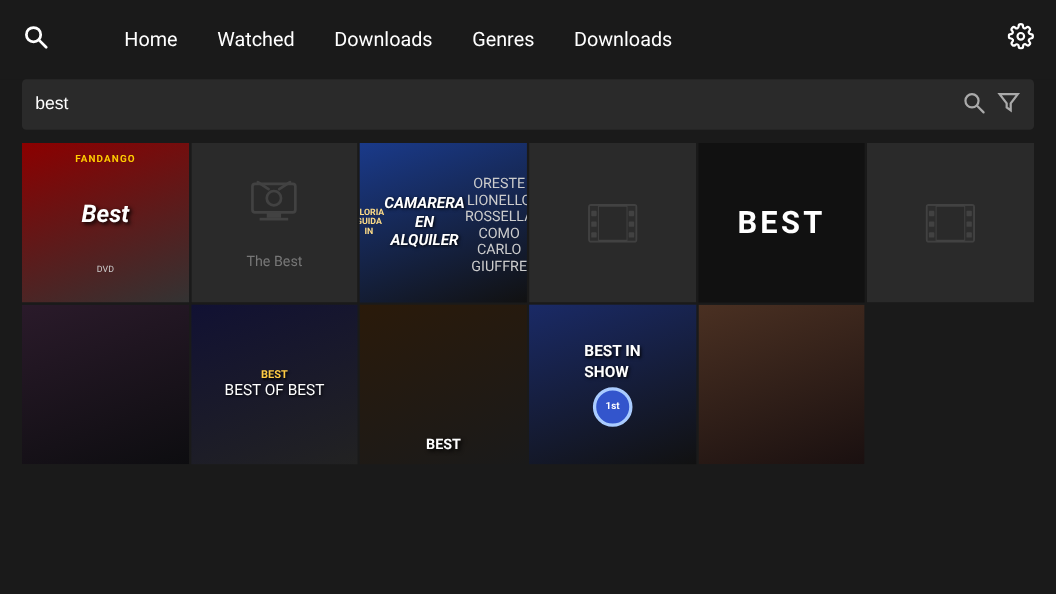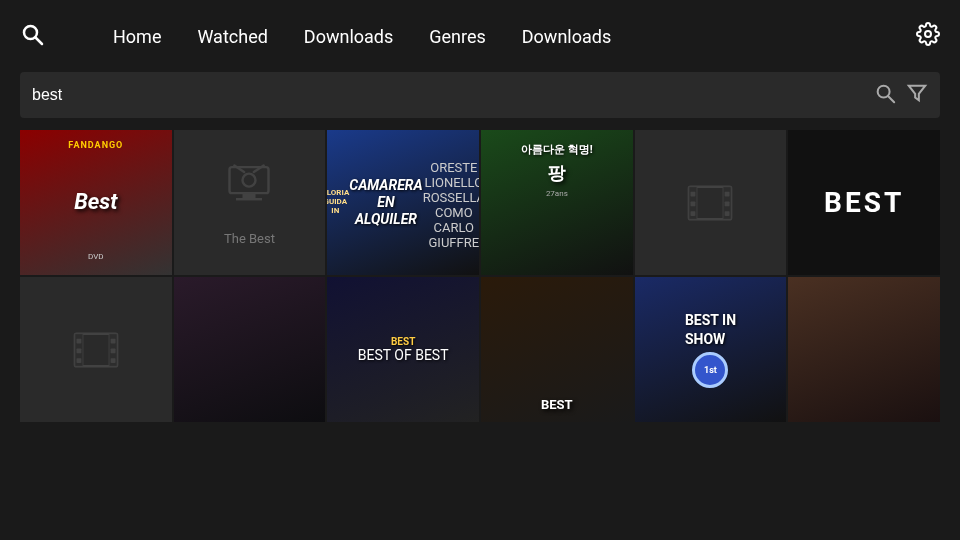--- a/index.html
+++ b/index.html
@@ -155,21 +155,21 @@
 </div>
 
 <div class="grid-container">
 
   <div class="grid-item poster-fandango">
     <div style="width:100%;height:100%;display:flex;flex-direction:column;align-items:center;justify-content:flex-end;padding:6px;background:linear-gradient(160deg,#8B0000 0%,#333 100%);">
       <div style="font-size:9px;color:#ffcc00;font-weight:bold;letter-spacing:1px;margin-top:4px;">FANDANGO</div>
       <div style="flex:1;display:flex;align-items:center;justify-content:center;">
         <div style="color:#fff;font-size:22px;font-weight:bold;font-style:italic;text-shadow:2px 2px 4px #000;">Best</div>
       </div>
-      <div style="font-size:8px;color:#ccc;text-align:center;margin-bottom:8px;">DVD</div>
+      <div style="font-size:8px;color:#ccc;text-align:center;margin-bottom:20px;">DVD</div>
     </div>
   </div>
 
   <div class="grid-item">
     <div class="grid-item-placeholder">
       <svg class="svg-icon" viewBox="0 0 64 64" fill="none">
         <rect x="8" y="10" width="48" height="32" rx="3" stroke="#666" stroke-width="3" fill="none"></rect>
         <rect x="24" y="42" width="16" height="6" fill="#666"></rect>
         <rect x="16" y="48" width="32" height="3" fill="#666"></rect>
         <circle cx="32" cy="26" r="8" stroke="#666" stroke-width="3" fill="none"></circle>
@@ -181,27 +181,20 @@
   </div>
 
   <div class="grid-item" style="background:linear-gradient(160deg,#1a3a8a 0%,#111 100%);">
     <div style="width:100%;height:100%;display:flex;flex-direction:row;align-items:center;justify-content:center;padding:16px;">
       <div style="font-size:8px;color:#ffdd88;font-weight:bold;text-align:center;margin-bottom:2px;">GLORIA GUIDA IN</div>
       <div style="font-size:14px;color:#fff;font-weight:bold;text-align:center;line-height:1.2;text-shadow:1px 1px 3px #000;font-style:italic;">CAMARERA<br>EN ALQUILER</div>
       <div style="font-size:13px;color:#ccc;text-align:center;margin-top:4px;">ORESTE LIONELLO ROSSELLA COMO<br>CARLO GIUFFRE</div>
     </div>
   </div>
 
-  <div class="grid-item" style="background:linear-gradient(160deg,#1a4a1a 0%,#111 100%);">
-    <div style="width:100%;height:100%;display:flex;flex-direction:column;align-items:center;justify-content:flex-start;padding:6px;">
-      <div style="font-size:11px;color:#fff;font-weight:bold;text-align:center;margin-top:6px;text-shadow:1px 1px 3px #000;">아름다운 혁명!</div>
-      <div style="font-size:18px;color:#fff;font-weight:bold;margin-top:4px;text-shadow:2px 2px 4px #000;">팡</div>
-      <div style="font-size:8px;color:#aaa;margin-top:4px;">27ans</div>
-    </div>
-  </div>
 
   <div class="grid-item">
     <div class="grid-item-placeholder">
       <svg class="svg-icon" viewBox="0 0 64 64" fill="none">
         <rect x="6" y="12" width="52" height="40" rx="2" stroke="#666" stroke-width="3" fill="none"></rect>
         <rect x="6" y="12" width="10" height="40" fill="#333" stroke="#666" stroke-width="1"></rect>
         <rect x="48" y="12" width="10" height="40" fill="#333" stroke="#666" stroke-width="1"></rect>
         <rect x="8" y="18" width="6" height="6" rx="1" fill="#666"></rect>
         <rect x="8" y="30" width="6" height="6" rx="1" fill="#666"></rect>
         <rect x="8" y="42" width="6" height="6" rx="1" fill="#666"></rect>

